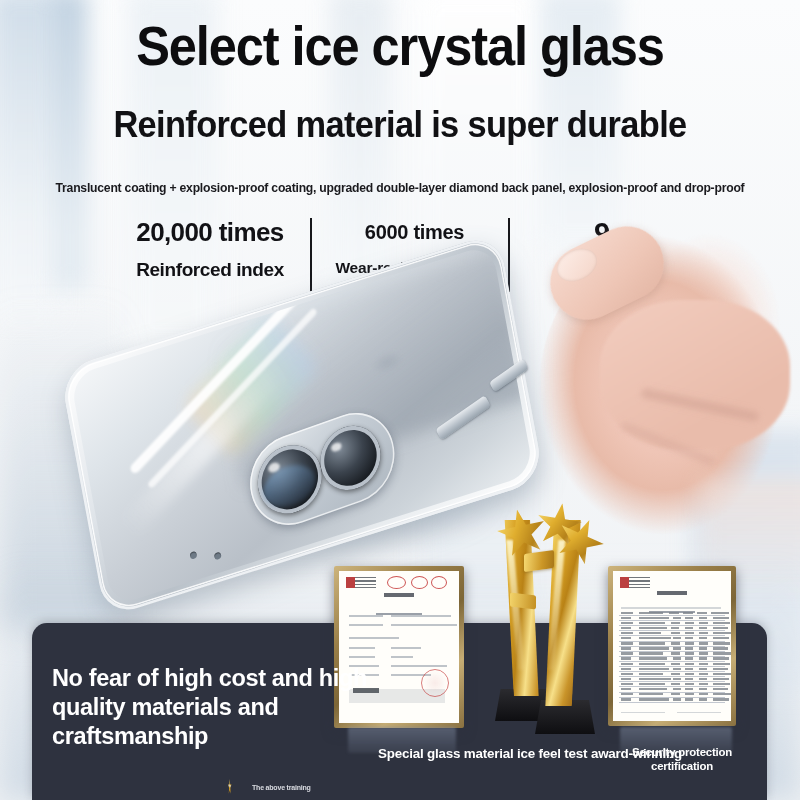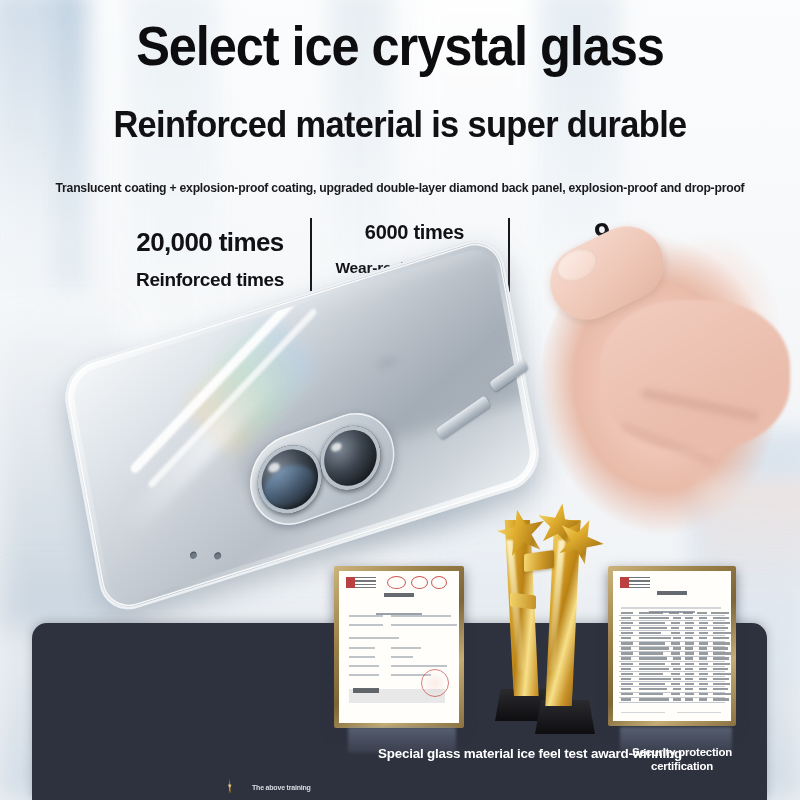--- a/index.html
+++ b/index.html
@@ -64,21 +64,21 @@
     white-space:nowrap;
   }
 
   
   .stats{
     position:absolute;left:110px;top:214px;width:580px;height:82px;
   }
   .stat{position:absolute;text-align:center;}
   .stat .val{font-weight:700;color:#121216;white-space:nowrap;}
   .stat .lbl{font-weight:700;color:#121216;white-space:nowrap;}
-  .stat-0{left:0px;top:12px;width:200px;}
+  .stat-0{left:0px;top:2px;width:200px;}
   .stat-0 .val{font-size:26px;line-height:32px;letter-spacing:-.6px;}
   .stat-0 .lbl{font-size:19px;line-height:26px;margin-top:9px;letter-spacing:-.4px;}
   .stat-1{left:212px;top:5px;width:185px;}
   .stat-1 .val{font-size:20px;line-height:26px;letter-spacing:-.3px;}
   .stat-1 .lbl{font-size:15.5px;line-height:22px;margin-top:12px;letter-spacing:-.2px;}
   .stat-2{left:415px;top:2px;width:165px;}
   .stat-2 .val{font-size:29px;line-height:34px;letter-spacing:-.6px;}
   .stat-2 .val .unit{font-size:17px;font-weight:600;}
   .stat-2 .lbl{font-size:14.5px;line-height:20px;margin-top:12px;letter-spacing:-.2px;}
   .divider{position:absolute;top:4px;width:1.6px;height:74px;background:#17171b;}
@@ -345,21 +345,21 @@
   <div class="bg-shadowL"></div>
   <div class="bg-floor"></div>
 
   <div class="headline">Select ice crystal glass</div>
   <div class="subhead">Reinforced material is super durable</div>
   <div class="bodycopy">Translucent coating + explosion-proof coating, upgraded double-layer diamond back panel, explosion-proof and drop-proof</div>
 
   <div class="stats">
     <div class="stat stat-0">
       <div class="val">20,000 times</div>
-      <div class="lbl">Reinforced times</div>
+      <div class="lbl">Reinforced index</div>
     </div>
     <div class="divider div-1"></div>
     <div class="stat stat-1">
       <div class="val">6000 times</div>
       <div class="lbl">Wear-resistant testing</div>
     </div>
     <div class="divider div-2"></div>
     <div class="stat stat-2">
       <div class="val"><span>9</span><span class="unit">H</span></div>
       <div class="lbl">Hardness index</div>
@@ -603,20 +603,21 @@
     <div class="trophy-col tc-2">
         <div class="tc-shine"></div>
       </div>
     <div class="ribbon"></div>
     <div class="ribbon2"></div>
     <div class="star star-1"></div>
     <div class="star star-2"></div>
     <div class="star star-3"></div>
   </div>
 
+  <div class="banner-text">No fear of high cost and high quality materials and craftsmanship</div>
 
   <div class="cap-shadow cap-shadow-a"></div>
   <div class="cap-shadow cap-shadow-b"></div>
 
   <div class="caption caption-cert">Security protection certification</div>
   <div class="caption caption-award">Special glass material ice feel test award-winning</div>
 
   <div class="disclaimer"><span class="star">*</span></div>
   <div class="disclaimer-overlay">The above training</div>
 

